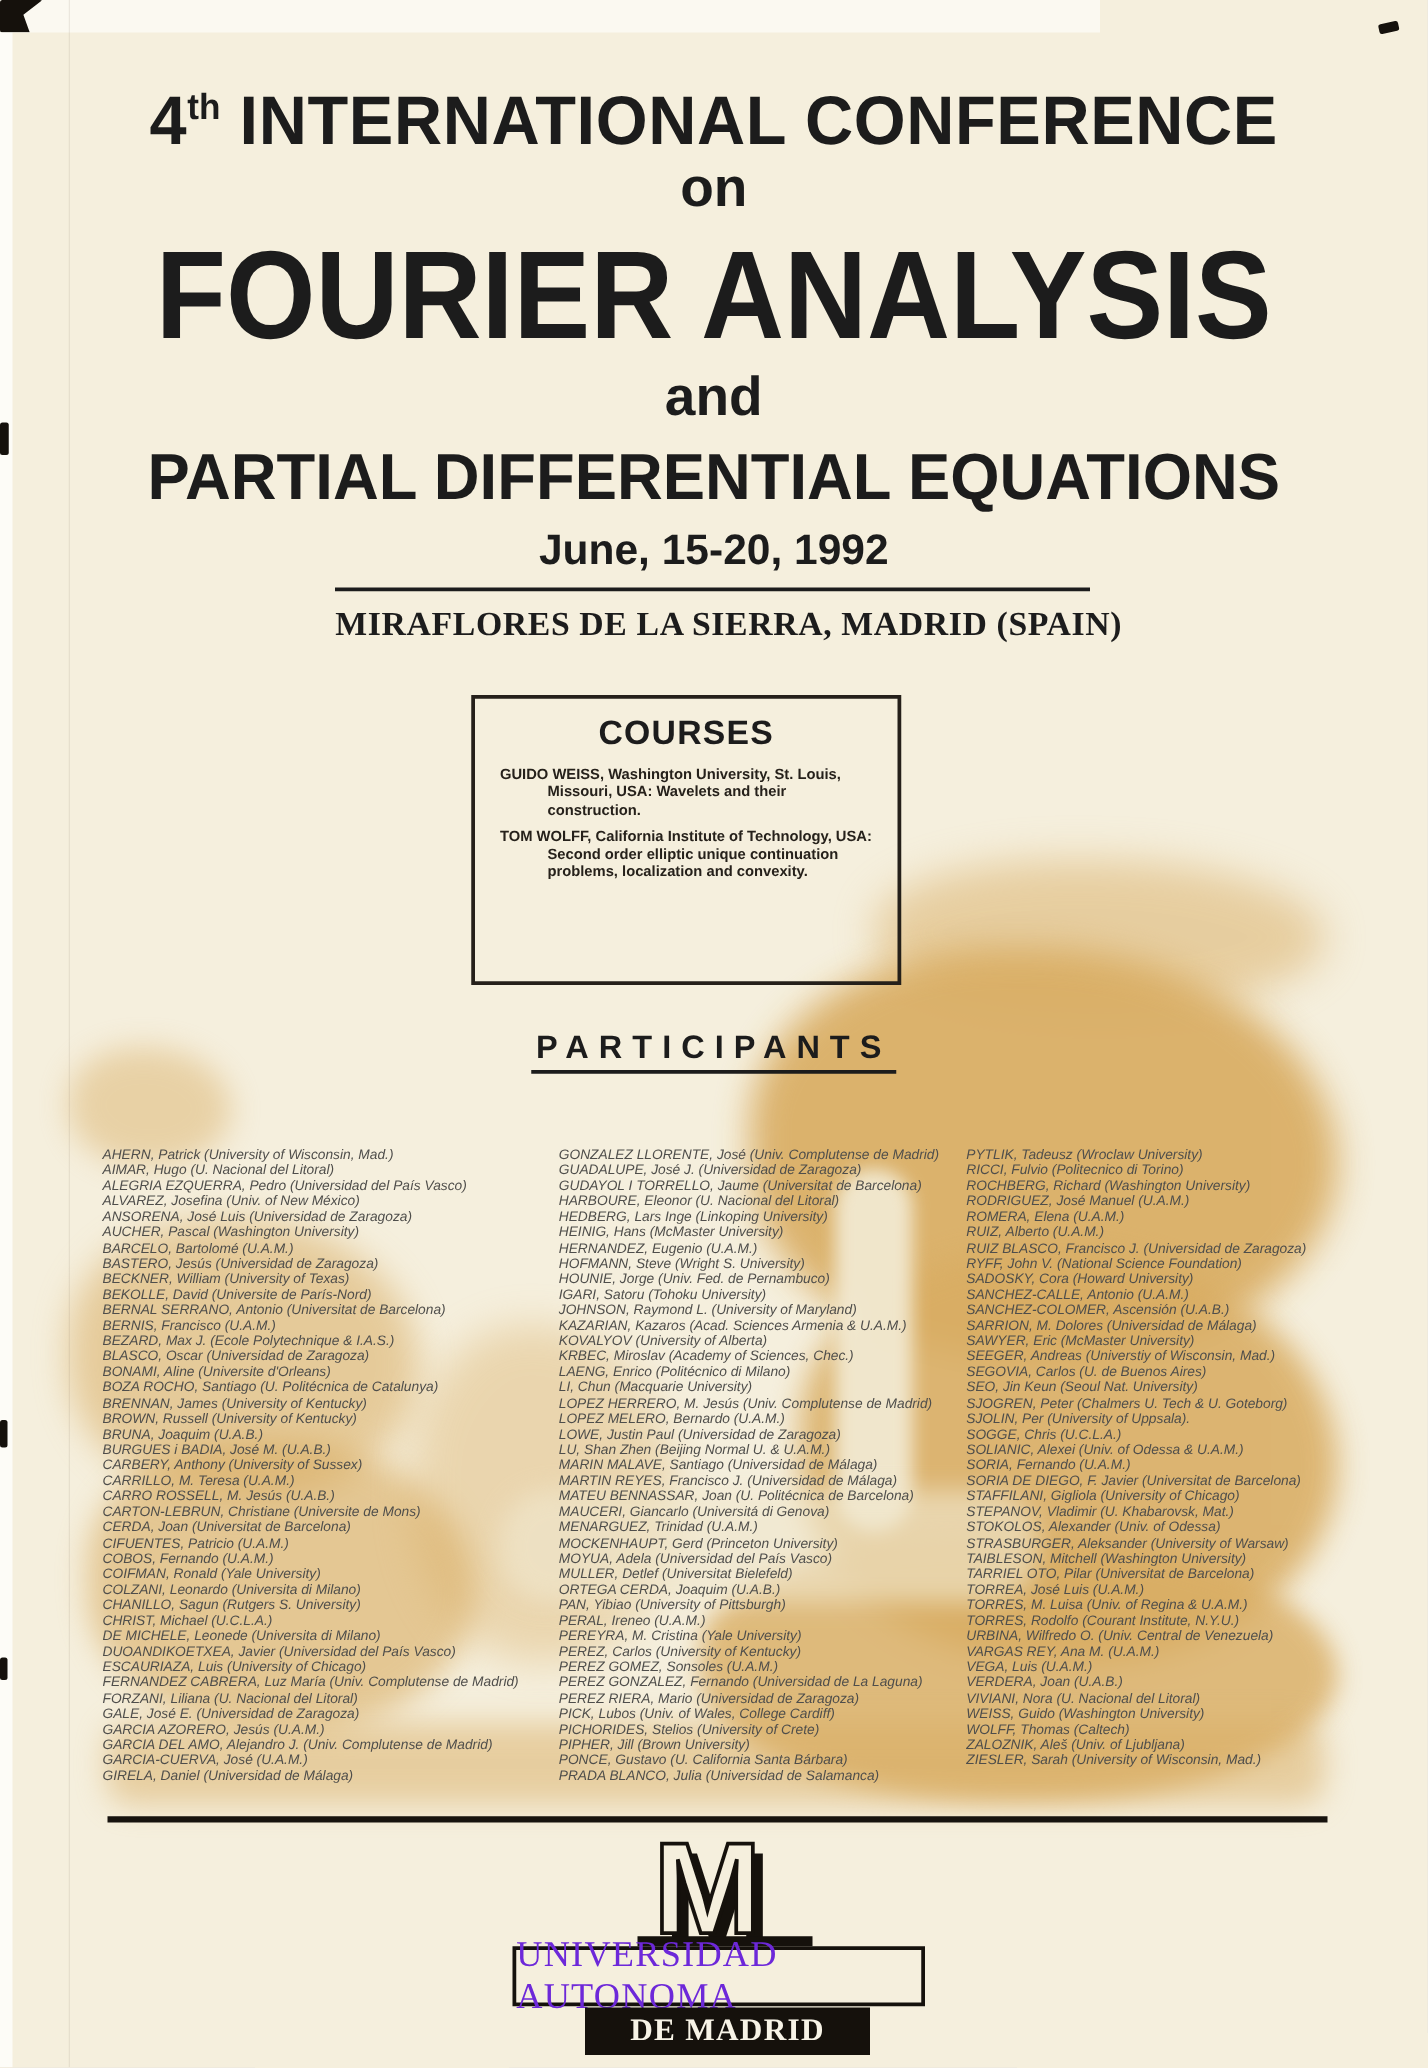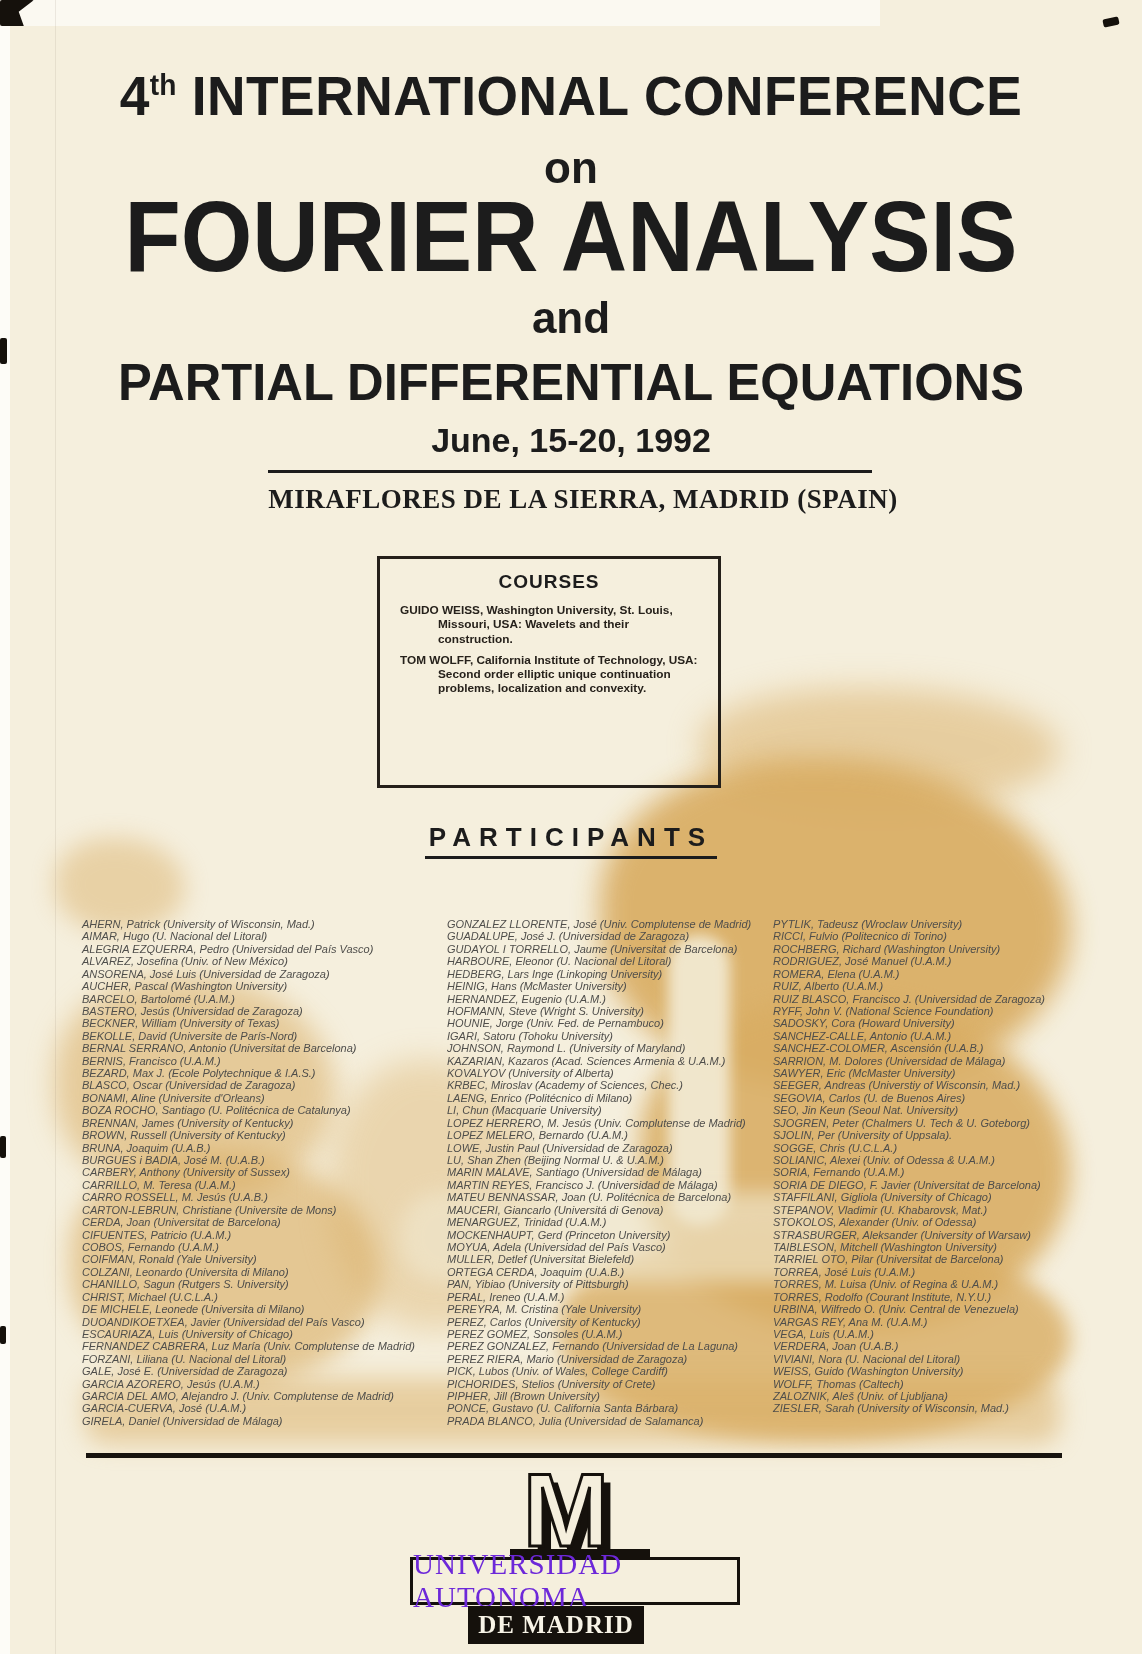--- a/index.html
+++ b/index.html
@@ -31,32 +31,32 @@
   .ph.treeC   {left:330px;top:1060px;width:210px;height:270px;background:#d9ad63;opacity:.38;filter:blur(16px);}
   .ph.sprigL  {left:55px;top:838px;width:130px;height:95px;background:#d9ad63;opacity:.45;filter:blur(12px);}
   .ph.statue  {left:668px;top:935px;width:62px;height:290px;background:#f3ecd6;opacity:.9;filter:blur(7px);border-radius:30px;}
   .ph.basin   {left:400px;top:1192px;width:430px;height:90px;background:#f0e7cd;opacity:.65;filter:blur(10px);border-radius:40px;}
   .ph.steps   {left:85px;top:1378px;width:975px;height:66px;background:#d9ad63;opacity:.5;filter:blur(12px);border-radius:20px;}
 
   
   .title-block{position:absolute;left:0;top:0;width:100%;z-index:2;text-align:center;}
   .t-line1{position:absolute;top:64px;left:0;width:100%;font-size:55px;font-weight:bold;letter-spacing:.5px;transform:scaleX(.97);white-space:nowrap;}
   .t-line1 sup{font-size:29px;vertical-align:20px;letter-spacing:0;}
-  .t-on{position:absolute;top:143px;left:0;width:100%;font-size:44px;font-weight:bold;}
+  .t-on{position:absolute;top:126px;left:0;width:100%;font-size:44px;font-weight:bold;}
   .t-fourier{position:absolute;top:186px;left:0;width:100%;font-size:100px;font-weight:bold;line-height:1;transform:scaleX(.92);white-space:nowrap;letter-spacing:0;}
   .t-and{position:absolute;top:293px;left:0;width:100%;font-size:44px;font-weight:bold;}
   .t-pde{position:absolute;top:352px;left:0;width:100%;font-size:52px;font-weight:bold;transform:scaleX(.975);white-space:nowrap;}
   .t-date{position:absolute;top:421px;left:0;width:100%;font-size:34px;font-weight:bold;}
   .t-rule{position:absolute;top:470px;left:268px;width:604px;height:3px;background:#1c1c1c;}
   .t-loc{position:absolute;top:484px;left:12px;width:100%;font-size:27px;font-weight:bold;letter-spacing:.5px;font-family:Liberation Serif, serif;}
 
   
   .courses-box{position:absolute;left:377px;top:556px;width:344px;min-height:232px;z-index:2;
     border:3px solid #25201a;box-sizing:border-box;padding:10px 12px 12px 12px;background:transparent;}
-  .courses-head{margin:2px 0 10px 0;text-align:center;font-size:19px;font-weight:bold;letter-spacing:1px;}
+  .courses-head{margin:2px 0 10px 0;text-align:center;font-size:27px;font-weight:bold;letter-spacing:1px;}
   .course{margin:0 0 7px 0;font-size:11.8px;font-weight:bold;line-height:14.3px;
     padding-left:46px;text-indent:-38px;color:#26211b;}
 
   
   .p-head-wrap{position:absolute;top:822px;left:0;width:100%;text-align:center;z-index:2;}
   .p-head{display:inline-block;font-size:26px;font-weight:bold;letter-spacing:8px;
     border-bottom:3px solid #1c1c1c;padding:0 4px 3px 4px;}
   .col{position:absolute;top:918px;z-index:2;}
   .col1{left:82px;width:340px;}
   .col2{left:447px;width:300px;}
@@ -66,21 +66,21 @@
   
   .bottom-rule{position:absolute;left:86px;top:1453px;width:976px;height:5px;background:#17130e;z-index:2;}
   .logo-row{position:absolute;left:0;top:1462px;width:100%;height:96px;z-index:2;
     display:flex;align-items:flex-end;justify-content:center;}
   .ua{font-family:"Liberation Serif", serif;font-size:112px;line-height:.82;letter-spacing:-6px;color:#15110c;}
   .m3d{width:104px;height:96px;margin-left:-6px;display:block;}
   .logo-bar{position:absolute;left:510px;top:1549px;width:140px;height:11px;background:#15110c;z-index:2;}
   .univ-box{position:absolute;left:410px;top:1557px;width:324px;height:42px;z-index:3;
     border:3px solid #15110c;background:#f5efdd;display:flex;align-items:center;justify-content:center;}
   .univ-box span{font-family:"Liberation Serif", serif;font-size:29px;letter-spacing:1px;word-spacing:14px;color:#6d28d9;}
-  .city-box{position:absolute;left:468px;top:1606px;width:176px;height:38px;z-index:3;
+  .city-box{position:absolute;left:468px;top:1606px;width:228px;height:38px;z-index:3;
     background:#15110c;display:flex;align-items:center;justify-content:center;}
   .city-box span{font-family:"Liberation Serif", serif;font-weight:bold;font-size:25px;letter-spacing:1px;color:#f7f3e6;}
 </style>
 </head>
 <body>
 
 <div class="poster">
 
   <div class="photo-layer">
     <div class="ph spill"></div>

